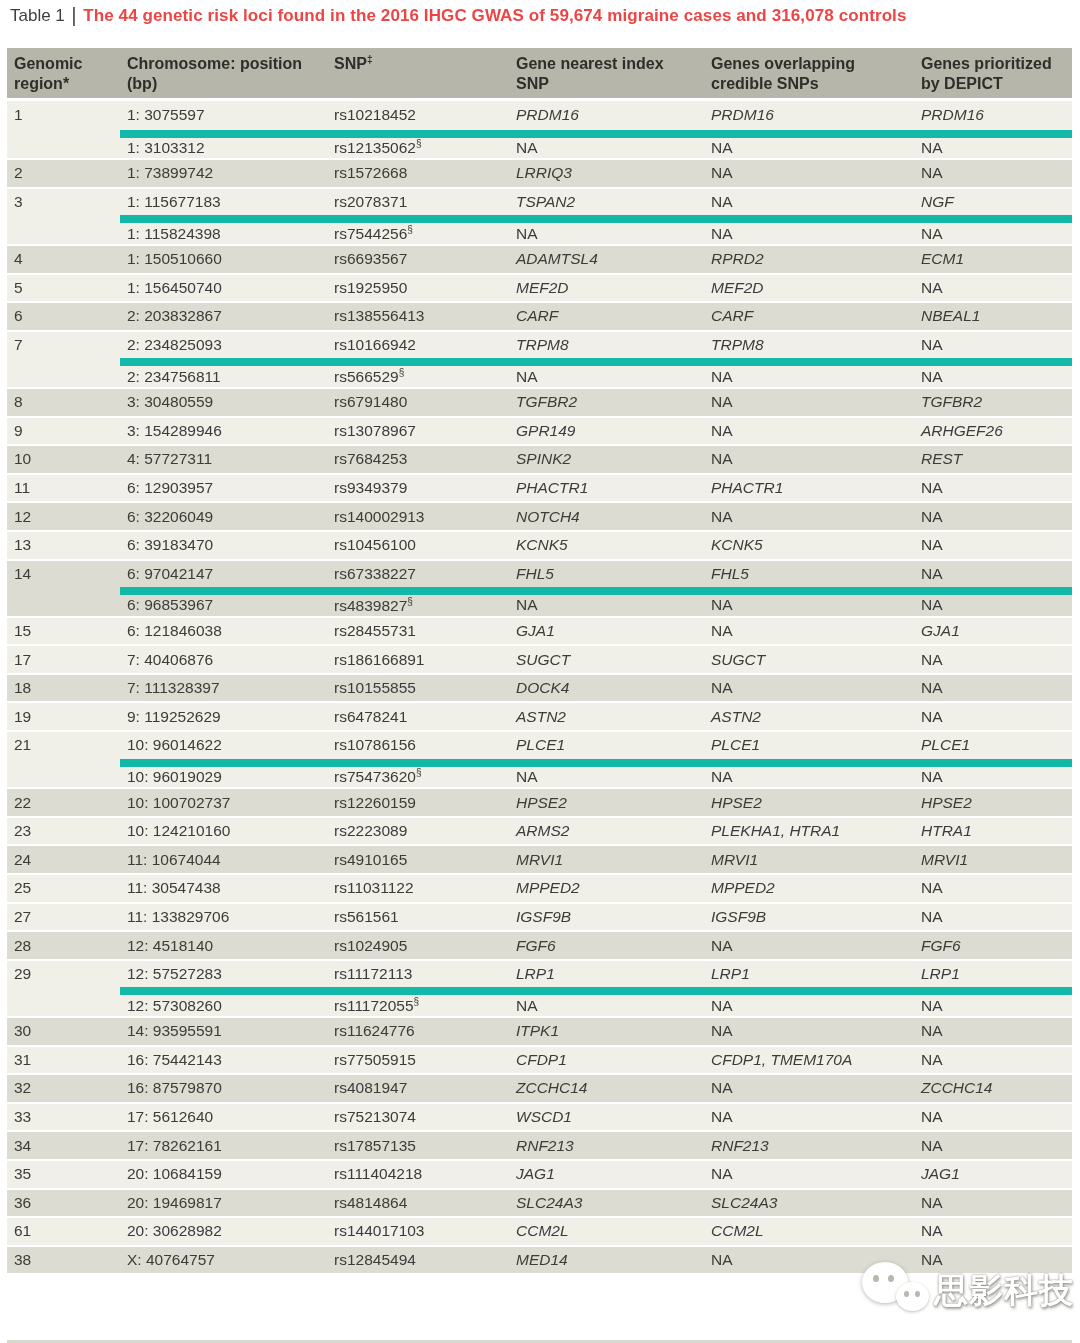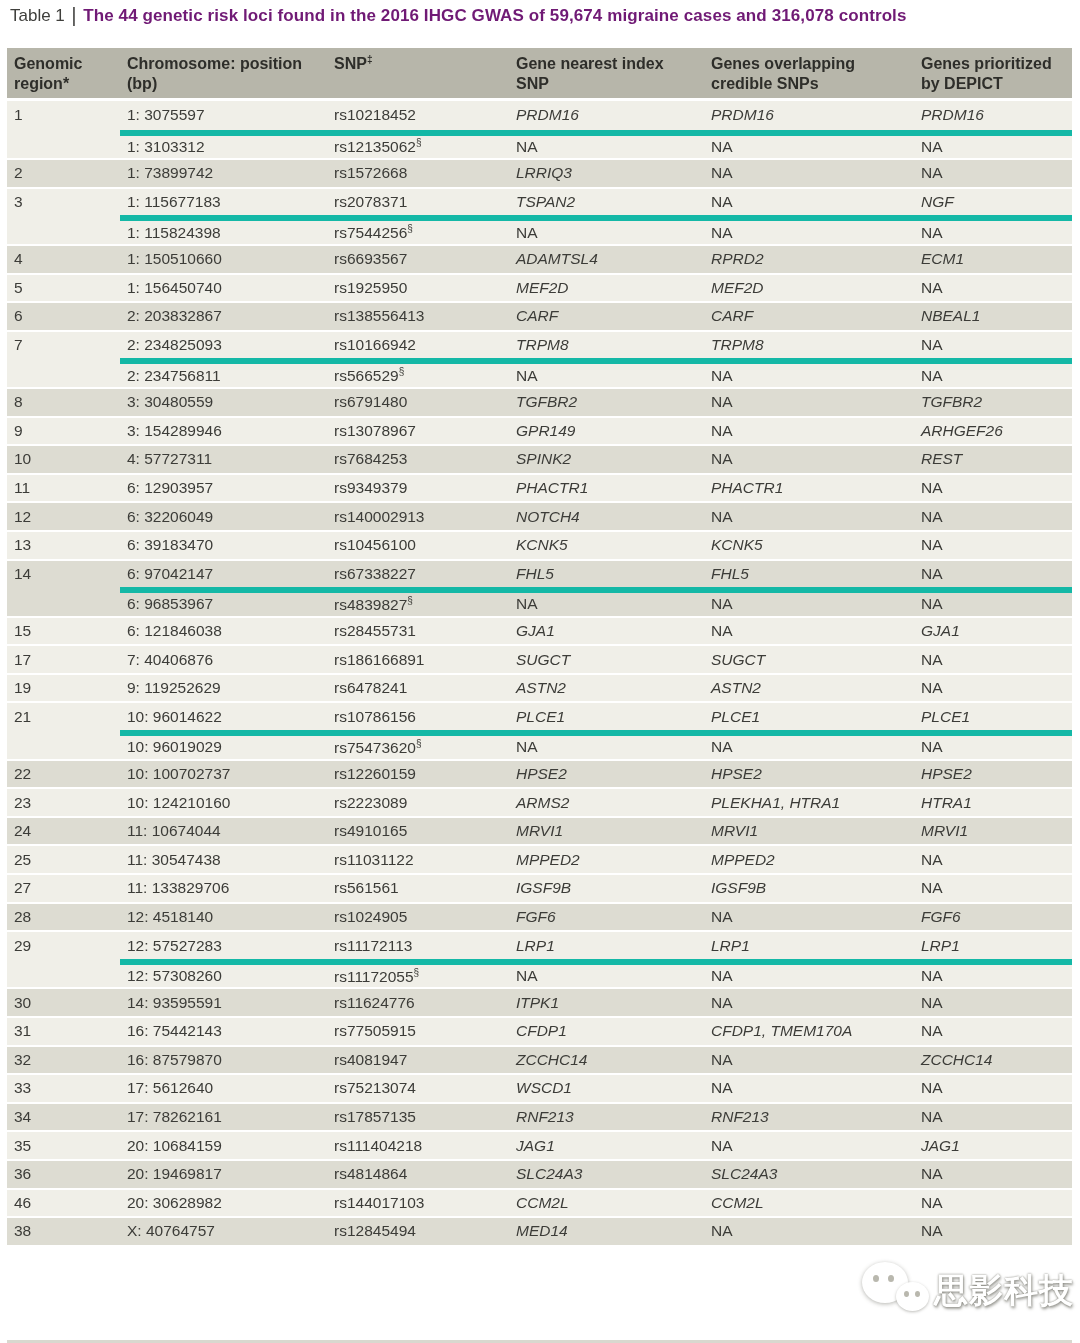--- a/index.html
+++ b/index.html
@@ -6,41 +6,41 @@
   .page {
     position:relative; width:1080px; height:1343px; overflow:hidden;
     background:#ffffff; font-family:"Liberation Sans", sans-serif;
     color:var(--text,#3c3c38);
   }
   
   .title-bar { position:absolute; left:10px; top:0; height:32px; width:1060px;
     display:flex; align-items:center; font-size:17px; }
   .title-prefix { color:#3f3f3c; font-weight:400; }
   .title-divider { margin:0 7px; color:#1b1b19; font-weight:400; transform:scaleY(1.2); }
-  .title-main { color:#701a75; font-weight:700; letter-spacing:0.1px; }
+  .title-main { color:#ef4444; font-weight:700; letter-spacing:0.1px; }
 
   
   table.gwas { position:absolute; left:7px; top:32px; width:1065px;
     border-collapse:separate; border-spacing:0; table-layout:fixed;margin-top:16px; }
   thead th {
     background:var(--header-bg,#b7b6aa); color:#2e2e2a; font-weight:700;
     font-size:16px; line-height:1.25; text-align:left; vertical-align:top;
     padding:6px 4px 4px 7px; height:52px; box-sizing:border-box;
     border-bottom:3px solid #ffffff;
   }
   thead th sup { font-size:10px; }
   tbody td {
     font-size:15.5px; height:28.6px; box-sizing:border-box;
     padding:0 3px 0 7px; vertical-align:middle; white-space:nowrap;
     overflow:hidden; color:var(--text,#3c3c38);
   }
   tbody tr.band-light td { background:var(--band-light,#f0efe8); }
   tbody tr.band-dark  td { background:var(--band-dark,#dddcd2); }
   tbody tr.band-start td { border-top:2px solid #ffffff; }
-  tbody tr.sub-row td { border-top:6px solid #14b8a6; }
+  tbody tr.sub-row td { border-top:8px solid #14b8a6; }
   tbody tr.sub-row td:first-child { border-top:none; }
   td.col-gene { font-style:italic; }
   td.col-gene.na { font-style:normal; }
   td.col-snp sup { font-size:10px; }
 
   
   .bottom-sliver { position:absolute; left:7px; right:8px; bottom:0; height:3px;
     background:#d9d8cf; }
 
   
@@ -243,20 +243,28 @@
           <td class="col-gene">GJA1</td>
         </tr>
         <tr class="band-light band-start">
           <td class="col-region">17</td>
           <td class="col-pos">7: 40406876</td>
           <td class="col-snp">rs186166891</td>
           <td class="col-gene">SUGCT</td>
           <td class="col-gene">SUGCT</td>
           <td class="col-gene na">NA</td>
         </tr>
+        <tr class="band-dark band-start">
+          <td class="col-region">18</td>
+          <td class="col-pos">7: 111328397</td>
+          <td class="col-snp">rs10155855</td>
+          <td class="col-gene">DOCK4</td>
+          <td class="col-gene na">NA</td>
+          <td class="col-gene na">NA</td>
+        </tr>
         <tr class="band-light band-start">
           <td class="col-region">19</td>
           <td class="col-pos">9: 119252629</td>
           <td class="col-snp">rs6478241</td>
           <td class="col-gene">ASTN2</td>
           <td class="col-gene">ASTN2</td>
           <td class="col-gene na">NA</td>
         </tr>
         <tr class="band-light band-start">
           <td class="col-region">21</td>
@@ -388,21 +396,21 @@
         </tr>
         <tr class="band-dark band-start">
           <td class="col-region">36</td>
           <td class="col-pos">20: 19469817</td>
           <td class="col-snp">rs4814864</td>
           <td class="col-gene">SLC24A3</td>
           <td class="col-gene">SLC24A3</td>
           <td class="col-gene na">NA</td>
         </tr>
         <tr class="band-light band-start">
-          <td class="col-region">46</td>
+          <td class="col-region">61</td>
           <td class="col-pos">20: 30628982</td>
           <td class="col-snp">rs144017103</td>
           <td class="col-gene">CCM2L</td>
           <td class="col-gene">CCM2L</td>
           <td class="col-gene na">NA</td>
         </tr>
         <tr class="band-dark band-start">
           <td class="col-region">38</td>
           <td class="col-pos">X: 40764757</td>
           <td class="col-snp">rs12845494</td>

